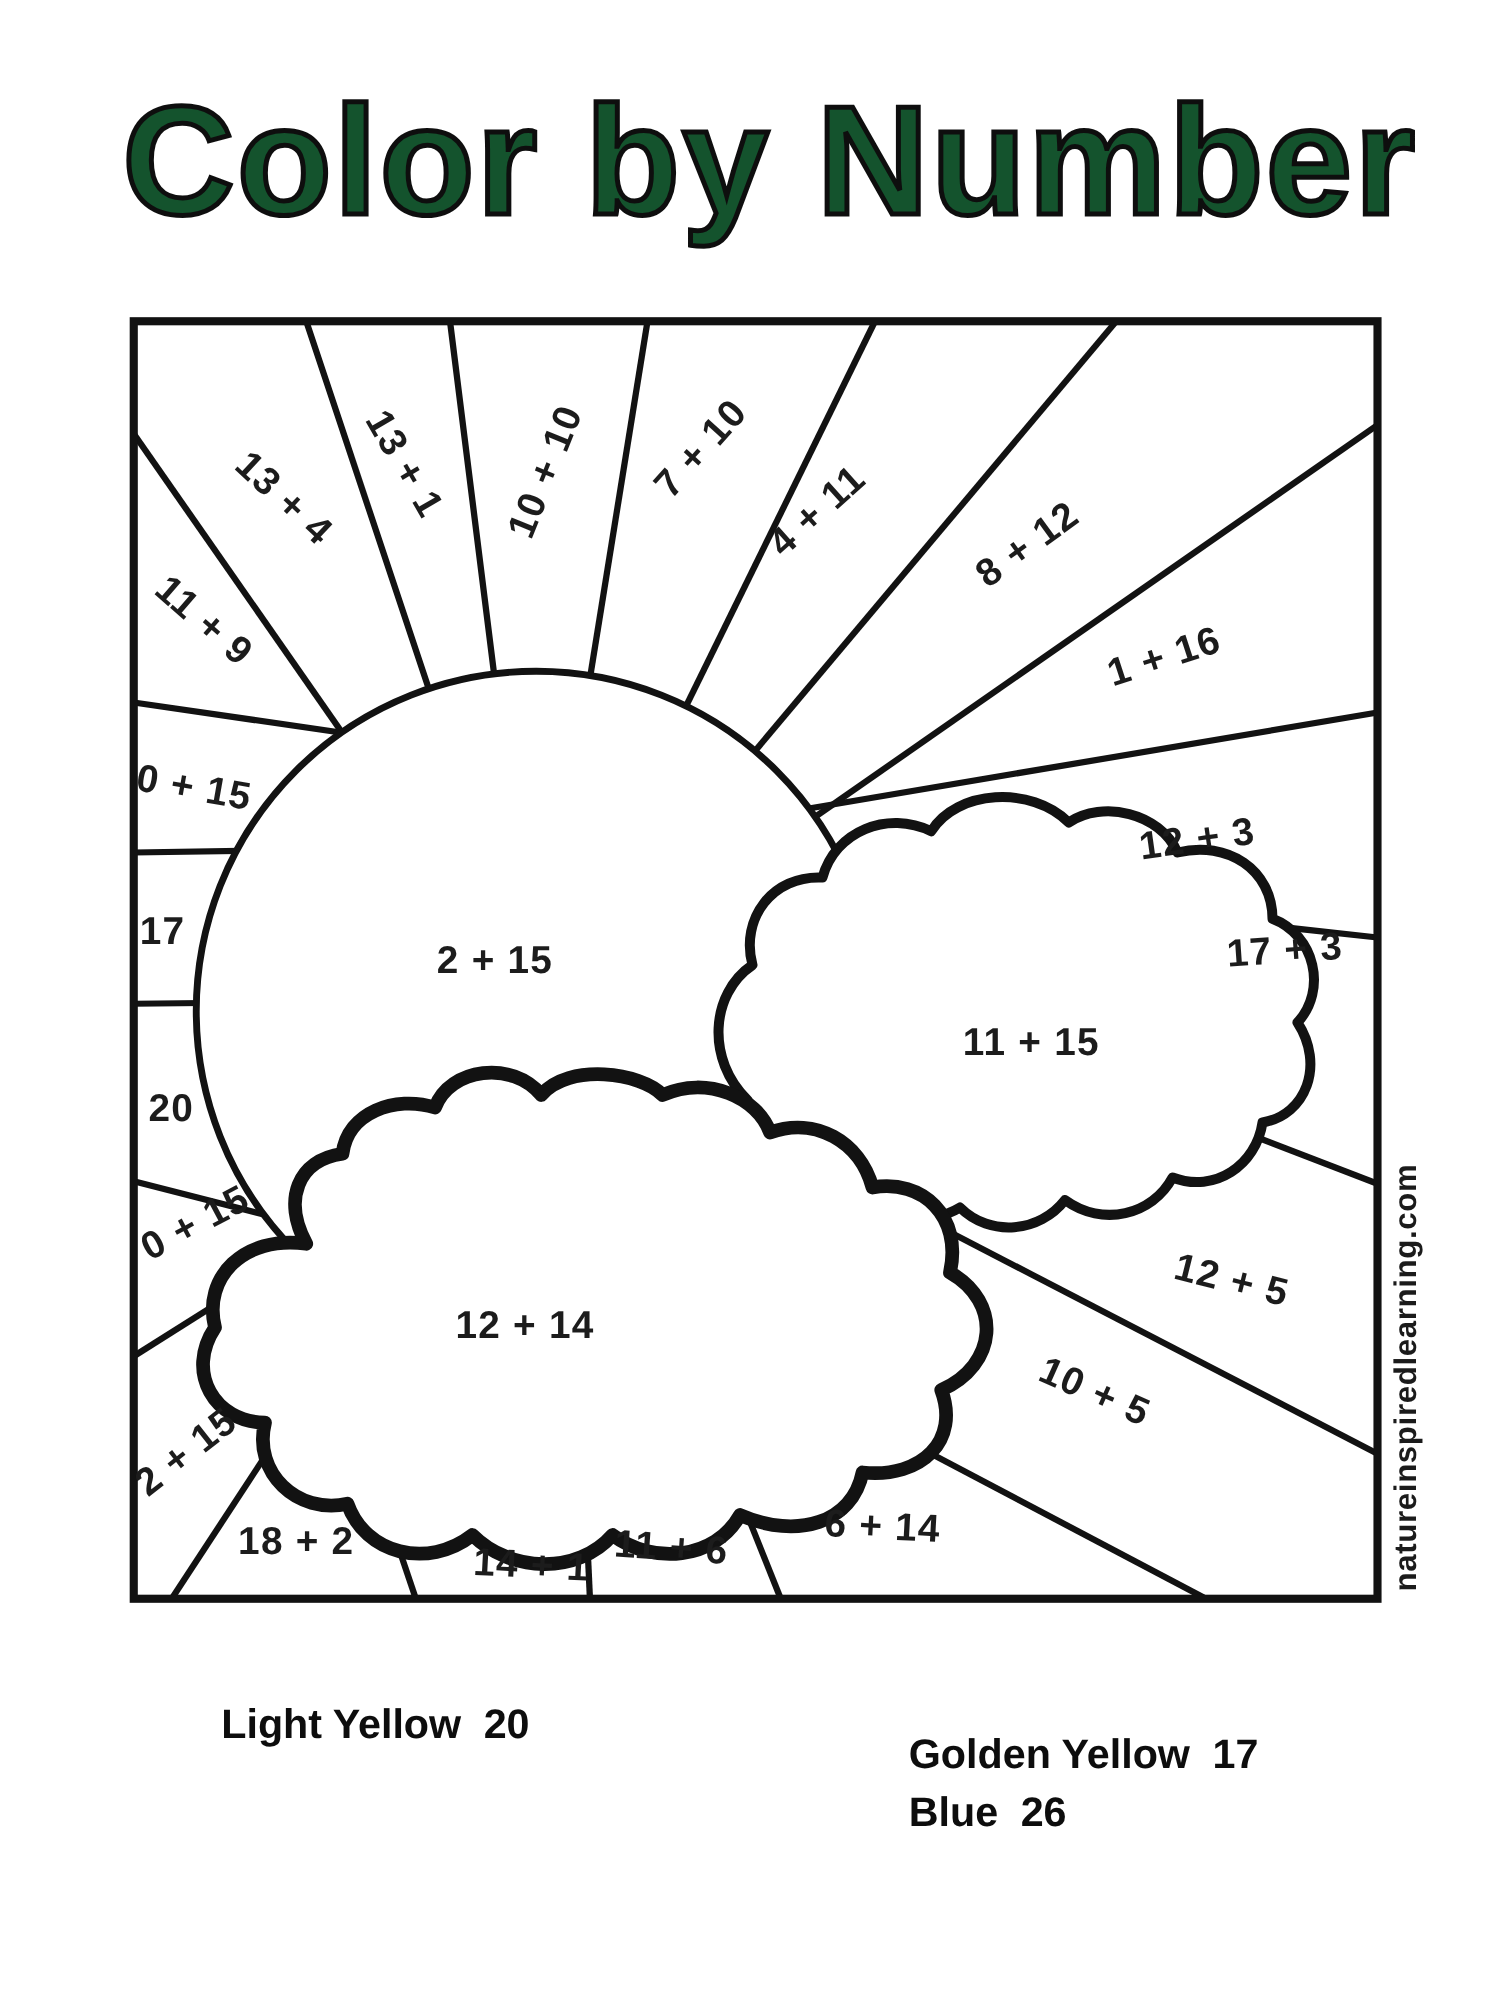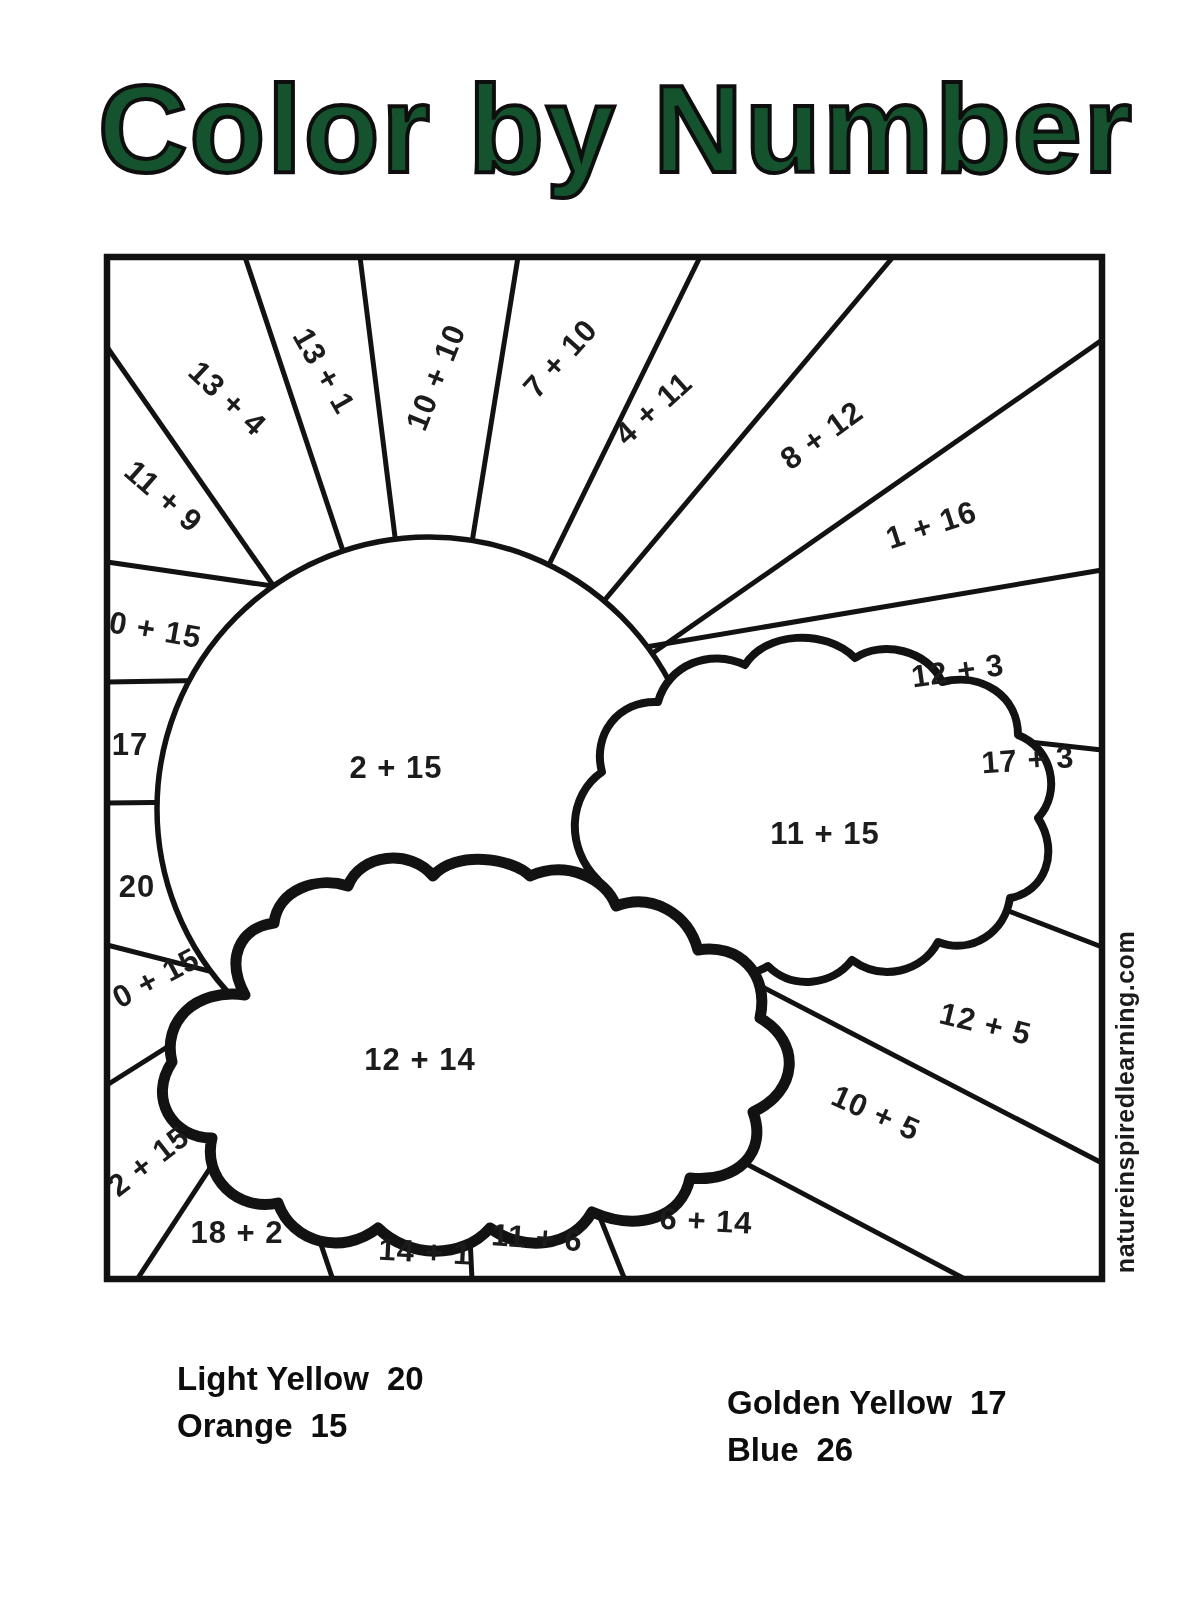--- a/index.html
+++ b/index.html
@@ -132,24 +132,20 @@
     </g>
 </svg>
 
 <div class="watermark">natureinspiredlearning.com</div>
 
 <div class="legend-col legend-col-1">
     <div class="legend-item">
       <span>Light Yellow</span>
       <span class="num">20</span>
     </div>
-    <div class="legend-item">
-      <span>Orange</span>
-      <span class="num">15</span>
-    </div>
   </div>
 <div class="legend-col legend-col-2">
     <div class="legend-item">
       <span>Golden Yellow</span>
       <span class="num">17</span>
     </div>
     <div class="legend-item">
       <span>Blue</span>
       <span class="num">26</span>
     </div>

